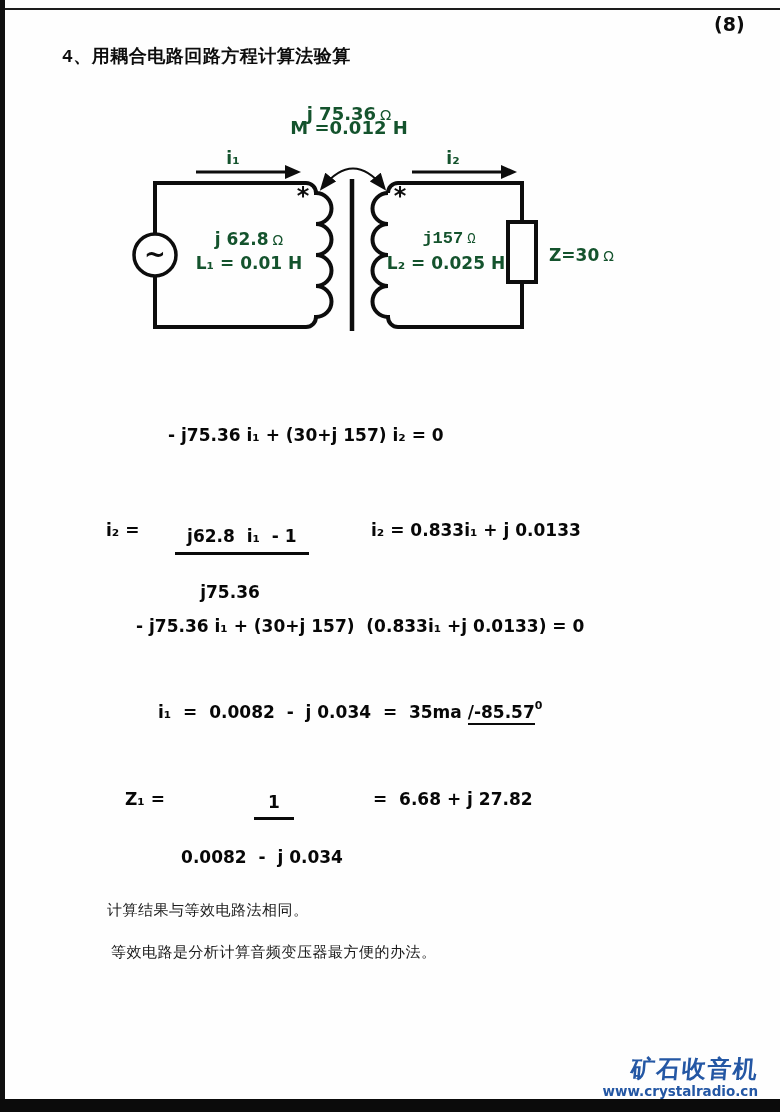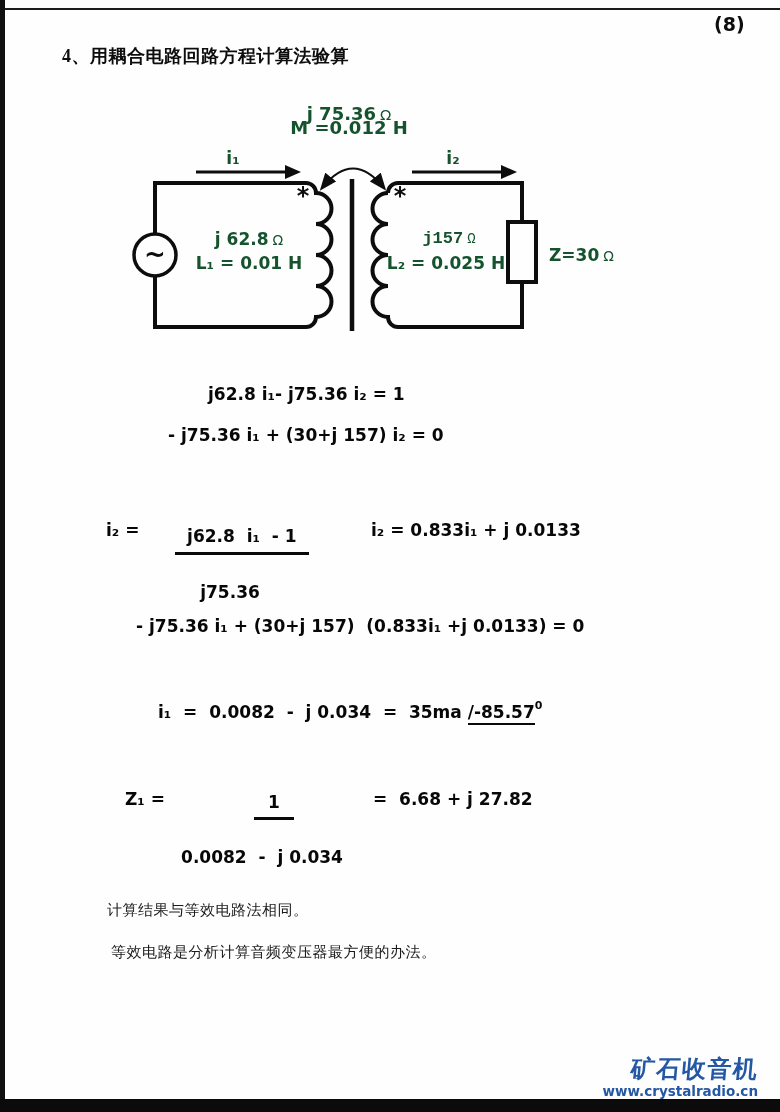--- a/index.html
+++ b/index.html
@@ -4,21 +4,21 @@
 <style>
   html,body{margin:0;padding:0;background:#9a9a9a;}
   #page{position:relative;width:780px;height:1112px;background:#fefefe;overflow:hidden;
         font-family:"DejaVu Sans","Liberation Sans",sans-serif;color:#0d0d0d;}
   .abs{position:absolute;}
   .border-left{position:absolute;left:0;top:0;width:5px;height:1112px;background:#101010;}
   .border-top{position:absolute;left:5px;top:8px;width:775px;height:2px;background:#1c1c1c;}
   .bottom-bar{position:absolute;left:0;bottom:0;width:780px;height:13px;background:#0b0b0b;}
   .pagenum{position:absolute;left:714px;top:13px;font-size:19px;font-weight:700;}
   .title{position:absolute;left:62px;top:44px;font-size:18px;font-weight:700;
-         font-family:Liberation Serif, serif;letter-spacing:.5px;}
+         font-family:Liberation Mono, monospace;letter-spacing:.5px;}
   .clabel{position:absolute;font-weight:700;font-size:17px;white-space:pre;color:#14532d;}
   .f18{font-size:18px;}
   .ctr{transform:translateX(-50%);}
   .omega{font-weight:400;font-size:.82em;margin-left:4px;}
   .eq{position:absolute;font-weight:700;font-size:17px;white-space:pre;color:#070707;}
   .frac{position:absolute;text-align:center;font-weight:700;font-size:17px;white-space:pre;color:#070707;}
   .frac .num{display:inline-block;border-bottom:3px solid #0a0a0a;padding:0 12px 6px;line-height:20px;}
   .frac .den{padding-top:7px;line-height:20px;}
   .angle{border-bottom:2.5px solid #0a0a0a;display:inline-block;padding-bottom:1px;}
   .deg{font-size:11px;position:relative;top:-9px;}
@@ -89,21 +89,20 @@
 
   <div class="star" style="left:295px;top:184px;">*</div>
   <div class="star" style="left:392px;top:184px;">*</div>
 
   <div class="clabel ctr" style="left:249px;top:229px;"><span>j 62.8</span><span class="omega">Ω</span></div>
   <div class="clabel ctr" style="left:249px;top:253px;">L₁ = 0.01 H</div>
   <div class="clabel ctr" style="left:449px;top:229px;font-family:Liberation Mono, monospace;"><span>j157</span><span class="omega">Ω</span></div>
   <div class="clabel ctr" style="left:446px;top:253px;">L₂ = 0.025 H</div>
   <div class="clabel" style="left:549px;top:245px;"><span>Z=30</span><span class="omega">Ω</span></div>
 
-  <div class="eq" style="left:208px;top:384px;">j62.8 i₁- j75.36 i₂ = 1</div>
   <div class="eq" style="left:168px;top:425px;">- j75.36 i₁ + (30+j 157) i₂ = 0</div>
 
   <div class="eq" style="left:106px;top:520px;">i₂ =</div>
   <div class="frac" style="left:149px;top:506px;min-width:162px;">
     <div class="num">j62.8  i₁  - 1</div>
     <div class="den">j75.36</div>
   </div>
   <div class="eq" style="left:371px;top:520px;">i₂ = 0.833i₁ + j 0.0133</div>
 
   <div class="eq" style="left:136px;top:616px;">- j75.36 i₁ + (30+j 157)  (0.833i₁ +j 0.0133) = 0</div>

